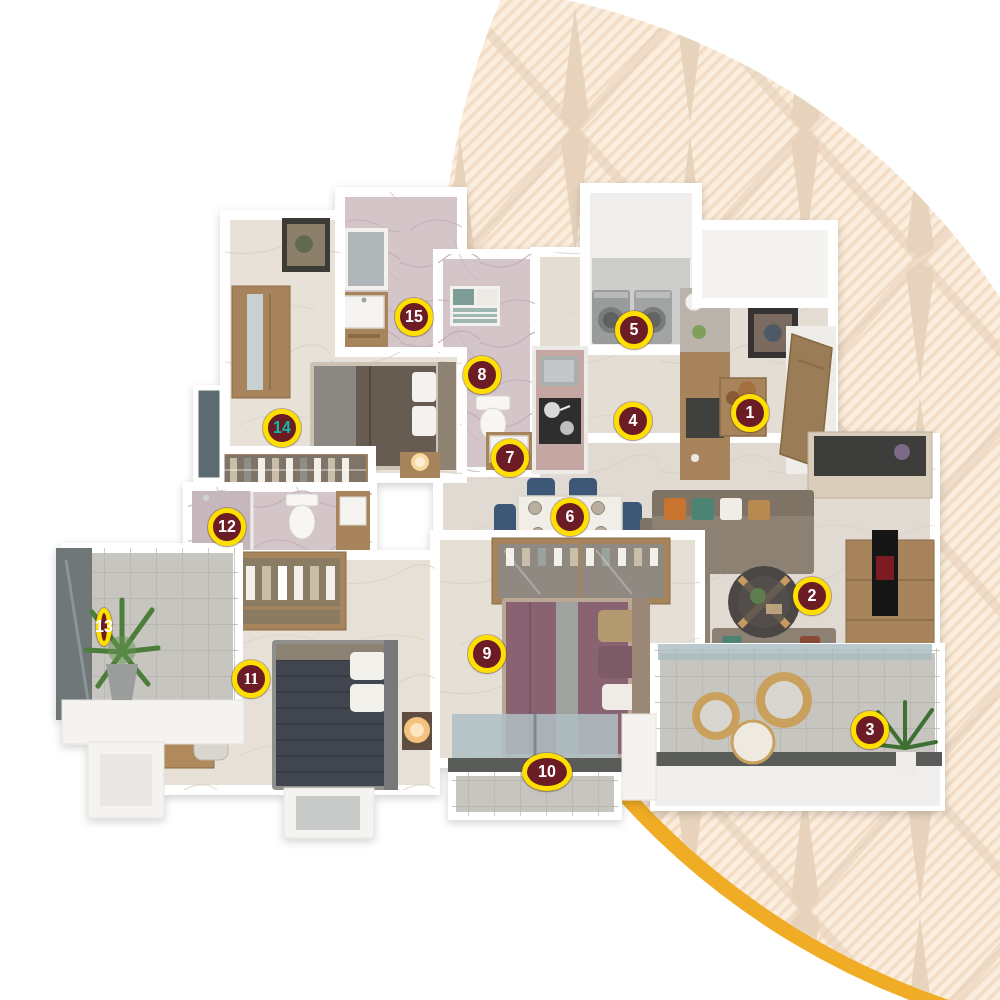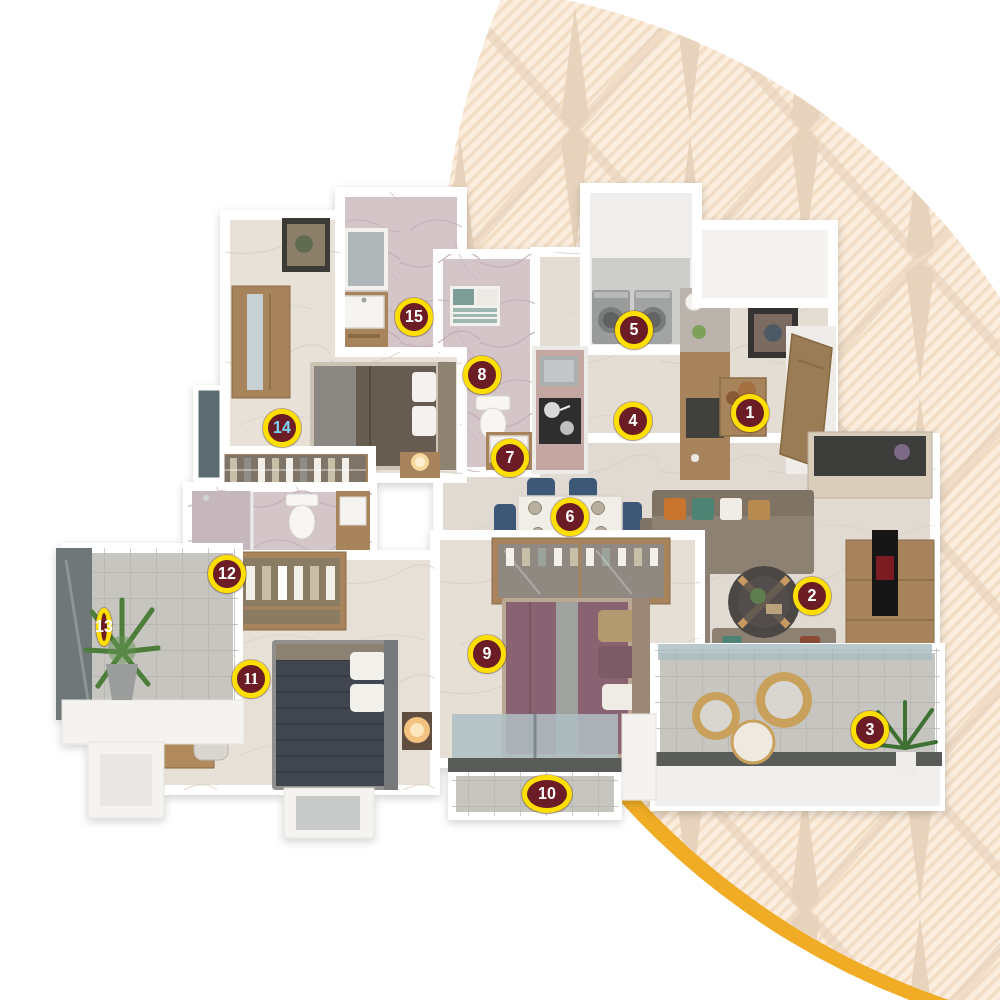--- a/index.html
+++ b/index.html
@@ -453,20 +453,20 @@
 <div id="markers-layer">
       <div class="marker" style="left: 731px; top: 394px; width: 38px; height: 38px; background: rgb(107, 28, 37); border-color: rgb(255, 223, 0); color: rgb(255, 255, 255);">1</div>
       <div class="marker" style="left: 793px; top: 577px; width: 38px; height: 38px; background: rgb(107, 28, 37); border-color: rgb(255, 223, 0); color: rgb(255, 255, 255);">2</div>
       <div class="marker" style="left: 851px; top: 711px; width: 38px; height: 38px; background: rgb(107, 28, 37); border-color: rgb(255, 223, 0); color: rgb(255, 255, 255);">3</div>
       <div class="marker" style="left: 614px; top: 402px; width: 38px; height: 38px; background: rgb(107, 28, 37); border-color: rgb(255, 223, 0); color: rgb(255, 255, 255);">4</div>
       <div class="marker" style="left: 615px; top: 311px; width: 38px; height: 38px; background: rgb(107, 28, 37); border-color: rgb(255, 223, 0); color: rgb(255, 255, 255);">5</div>
       <div class="marker" style="left: 551px; top: 498px; width: 38px; height: 38px; background: rgb(107, 28, 37); border-color: rgb(255, 223, 0); color: rgb(255, 255, 255);">6</div>
       <div class="marker" style="left: 491px; top: 439px; width: 38px; height: 38px; background: rgb(107, 28, 37); border-color: rgb(255, 223, 0); color: rgb(255, 255, 255);">7</div>
       <div class="marker" style="left: 463px; top: 356px; width: 38px; height: 38px; background: rgb(107, 28, 37); border-color: rgb(255, 223, 0); color: rgb(255, 255, 255);">8</div>
       <div class="marker" style="left: 468px; top: 635px; width: 38px; height: 38px; background: rgb(107, 28, 37); border-color: rgb(255, 223, 0); color: rgb(255, 255, 255);">9</div>
-      <div class="marker" style="left: 522px; top: 753px; width: 50px; height: 38px; background: rgb(107, 28, 37); border-color: rgb(255, 223, 0); color: rgb(255, 255, 255); margin-top: 22px;">10</div>
+      <div class="marker" style="left: 522px; top: 753px; width: 50px; height: 38px; background: rgb(107, 28, 37); border-color: rgb(255, 223, 0); color: rgb(255, 255, 255);">10</div>
       <div class="marker" style="left: 232px; top: 660px; width: 38px; height: 38px; background: rgb(107, 28, 37); border-color: rgb(255, 223, 0); color: rgb(255, 255, 255); font-family: Liberation Serif, serif;">11</div>
-      <div class="marker" style="left: 208px; top: 508px; width: 38px; height: 38px; background: rgb(107, 28, 37); border-color: rgb(255, 223, 0); color: rgb(255, 255, 255); margin-top: 47px;">12</div>
+      <div class="marker" style="left: 208px; top: 508px; width: 38px; height: 38px; background: rgb(107, 28, 37); border-color: rgb(255, 223, 0); color: rgb(255, 255, 255);">12</div>
       <div class="marker" style="left: 96px; top: 608px; width: 16px; height: 38px; background: rgb(107, 28, 37); border-color: rgb(255, 223, 0); color: rgb(255, 255, 255);">13</div>
-      <div class="marker" style="left: 263px; top: 409px; width: 38px; height: 38px; background: rgb(107, 28, 37); border-color: rgb(255, 223, 0); color: #7dd3fc;">14</div>
+      <div class="marker" style="left: 263px; top: 409px; width: 38px; height: 38px; background: rgb(107, 28, 37); border-color: rgb(255, 223, 0); color: #14b8a6;">14</div>
       <div class="marker" style="left: 377px; top: 298px; width: 38px; height: 38px; background: rgb(107, 28, 37); border-color: rgb(255, 223, 0); color: rgb(255, 255, 255); margin-left: 18px;">15</div>
     </div>
 </div>
 
 </body></html>

